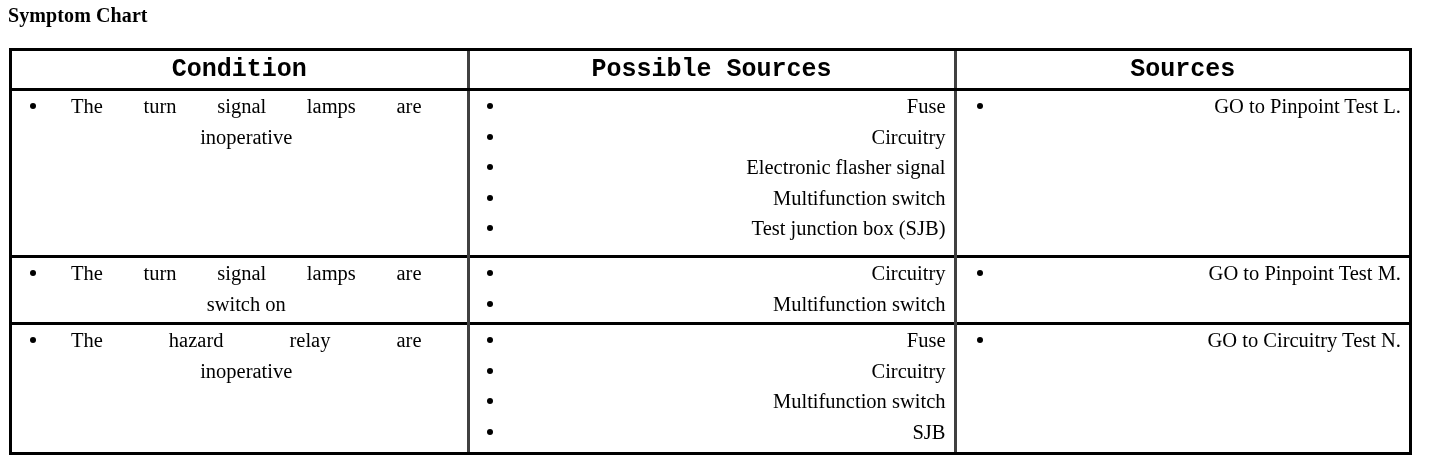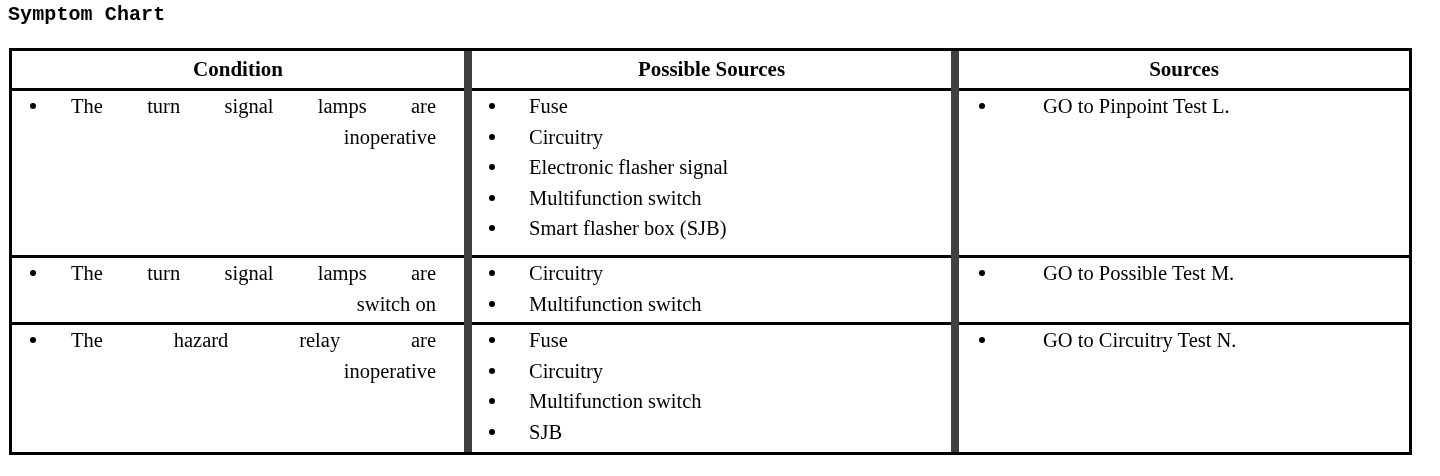--- a/index.html
+++ b/index.html
@@ -19,21 +19,21 @@
     position: relative;
     width: 1440px;
     height: 476px;
   }
 
   
   .chart-title {
     position: absolute;
     left: 8px;
     top: 2px;
-    font-family: Liberation Mono, monospace;
+    font-family: Liberation Serif, serif;
     font-weight: bold;
     font-size: 20px;
     letter-spacing: 0.1px;
     line-height: 26px;
     white-space: nowrap;
   }
 
   
   .symptom-table {
     position: absolute;
@@ -60,38 +60,38 @@
   table.grid th,
   table.grid td {
     vertical-align: top;
     padding: 0;
     border: 0;
   }
 
   
   table.grid th.sep-l,
   table.grid td.sep-l {
-    border-left: 8px solid #404040;
+    border-left: 3px solid #404040;
   }
 
   
   table.grid tbody tr + tr > td {
     border-top: 3px solid #000;
   }
   table.grid thead tr > th {
     border-bottom: 3px solid #000;
   }
 
   
   .hdr {
     height: 37px;
     text-align: center;
-    font-family: Liberation Serif, serif;
+    font-family: Liberation Mono, monospace;
     font-weight: bold;
-    font-size: 21px;
+    font-size: 25px;
     line-height: 37px;
     white-space: nowrap;
   }
 
   
   .cell {
     padding: 9px 10px 10px 0;
   }
 
   ul.bullets {
@@ -100,46 +100,47 @@
     padding: 0;
   }
 
   ul.bullets > li {
     position: relative;
     margin: 0 0 0 0;
     padding: 0 8px 0 59px;
     font-size: 20.5px;
     line-height: 30.5px;
     min-height: 30.5px;
+    text-align: right;
   }
 
   ul.bullets > li .bullet-dot {
     position: absolute;
     left: 18px;
     top: 12px;
     width: 6px;
     height: 6px;
     background: #000;
     border-radius: 50%;
   }
 
   
   .col-condition ul.bullets > li {
     text-align: justify;
     text-justify: inter-word;
-    padding-right: 28px;
+    padding-right: 45px;
   }
   .col-condition ul.bullets > li .line-a {
     display: block;
     text-align: justify;
     text-align-last: justify;
   }
   .col-condition ul.bullets > li .line-b {
     display: block;
-    text-align: right;
+    text-align: center;
   }
 
   .col-sources ul.bullets > li,
   .col-action ul.bullets > li {
     white-space: nowrap;
   }
 
   .col-sources ul.bullets > li { padding-left: 57px; }
   .col-sources ul.bullets > li .bullet-dot { left: 17px; }
 
@@ -199,21 +200,21 @@
               <li>
                 <span class="bullet-dot"></span>
                 <span>Electronic flasher signal</span>
               </li>
               <li>
                 <span class="bullet-dot"></span>
                 <span>Multifunction switch</span>
               </li>
               <li>
                 <span class="bullet-dot"></span>
-                <span>Smart flasher box (SJB)</span>
+                <span>Test junction box (SJB)</span>
               </li>
             </ul>
           </td>
           <td class="cell col-action sep-l">
             <ul class="bullets">
               <li>
                 <span class="bullet-dot"></span>
                 <span>GO to Pinpoint Test L.</span>
               </li>
             </ul>
@@ -239,21 +240,21 @@
               <li>
                 <span class="bullet-dot"></span>
                 <span>Multifunction switch</span>
               </li>
             </ul>
           </td>
           <td class="cell col-action sep-l">
             <ul class="bullets">
               <li>
                 <span class="bullet-dot"></span>
-                <span>GO to Possible Test M.</span>
+                <span>GO to Pinpoint Test M.</span>
               </li>
             </ul>
           </td>
         </tr>
 
         <tr class="row-3">
           <td class="cell col-condition">
             <ul class="bullets">
               <li>
                 <span class="bullet-dot"></span>

